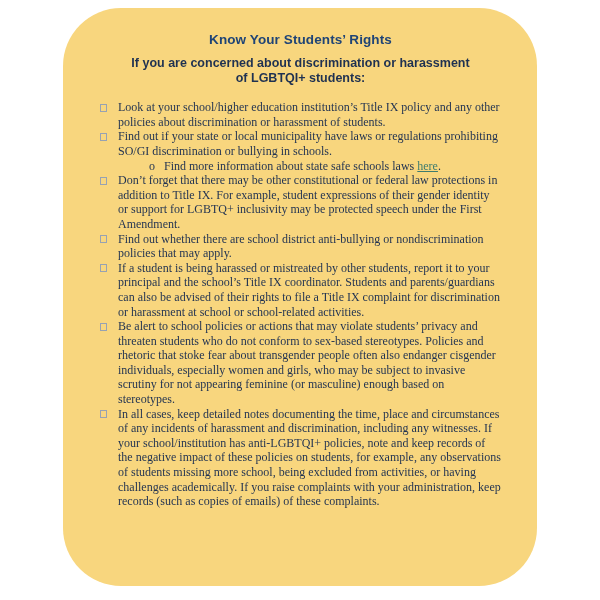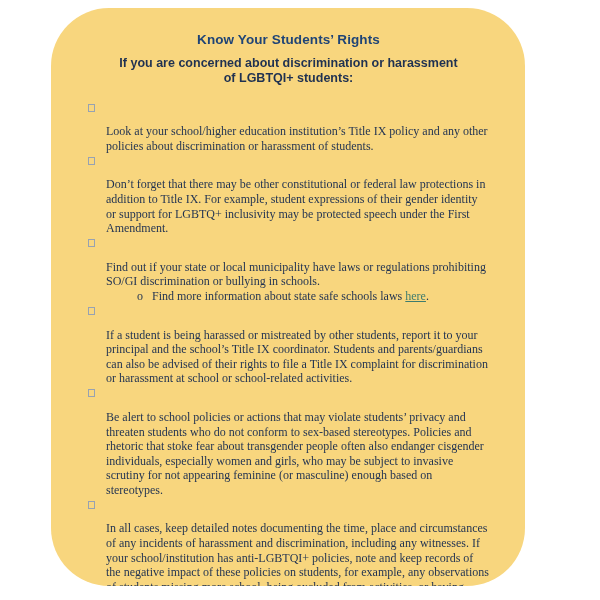--- a/index.html
+++ b/index.html
@@ -12,21 +12,21 @@
   }
   * { margin: 0; padding: 0; box-sizing: border-box; }
   html, body {
     width: 600px; height: 600px;
     background: var(--page-background);
     font-family: "Liberation Serif", serif;
   }
   .page { position: relative; width: 600px; height: 600px; }
   .card {
     position: absolute;
-    left: 51px; top: 8px;
+    left: 63px; top: 8px;
     width: 474px; height: 578px;
     background: var(--card-background);
     border-radius: 58px;
     padding: 24px 36px 20px 37px;
     overflow: hidden;
   }
   .card-title {
     font-family: "Liberation Sans", sans-serif;
     font-weight: 700;
     font-size: 13.5px;
@@ -52,21 +52,21 @@
     font-size: 12px;
     line-height: 14.6px;
   }
   .box {
     flex: 0 0 auto;
     width: 7px; height: 8px;
     border: 1px solid var(--bullet-border);
     margin-top: 3.5px;
     margin-right: 11px;
   }
-  .txt { flex: 1 1 auto; margin-top: 24px; }
+  .txt { flex: 1 1 auto; }
   .sub {
     display: flex;
     padding-left: 31px;
   }
   .o {
     flex: 0 0 auto;
     margin-right: 9px;
   }
   a.link {
     color: var(--link);
@@ -88,34 +88,40 @@
   <li class="item">
     <span class="box"></span>
     <span class="txt">
       <span class="txt-main">Look at your school/higher education institution’s Title IX policy and any other policies about discrimination or harassment of students.</span>
     </span>
   </li>
 
   <li class="item">
     <span class="box"></span>
     <span class="txt">
+      <span class="txt-main">Find out if your state or local municipality have laws or regulations prohibiting SO/GI discrimination or bullying in schools.</span>
+    <div class="sub">
+              <span class="o">o</span>
+              <span>Find more information about state safe schools laws <a class="link" href="#">here</a>.</span>
+            </div></span>
+  </li>
+
+  <li class="item">
+    <span class="box"></span>
+    <span class="txt">
       <span class="txt-main">Don’t forget that there may be other constitutional or federal law protections in addition to Title IX. For example, student expressions of their gender identity or support for LGBTQ+ inclusivity may be protected speech under the First Amendment.</span>
     </span>
   </li>
 
   <li class="item">
     <span class="box"></span>
     <span class="txt">
-      <span class="txt-main">Find out if your state or local municipality have laws or regulations prohibiting SO/GI discrimination or bullying in schools.</span>
-    <div class="sub">
-              <span class="o">o</span>
-              <span>Find more information about state safe schools laws <a class="link" href="#">here</a>.</span>
-            </div></span>
+      <span class="txt-main">Find out whether there are school district anti-bullying or nondiscrimination policies that may apply.</span>
+    </span>
   </li>
-
 
   <li class="item">
     <span class="box"></span>
     <span class="txt">
       <span class="txt-main">If a student is being harassed or mistreated by other students, report it to your principal and the school’s Title IX coordinator. Students and parents/guardians can also be advised of their rights to file a Title IX complaint for discrimination or harassment at school or school-related activities.</span>
     </span>
   </li>
 
   <li class="item">
     <span class="box"></span>

